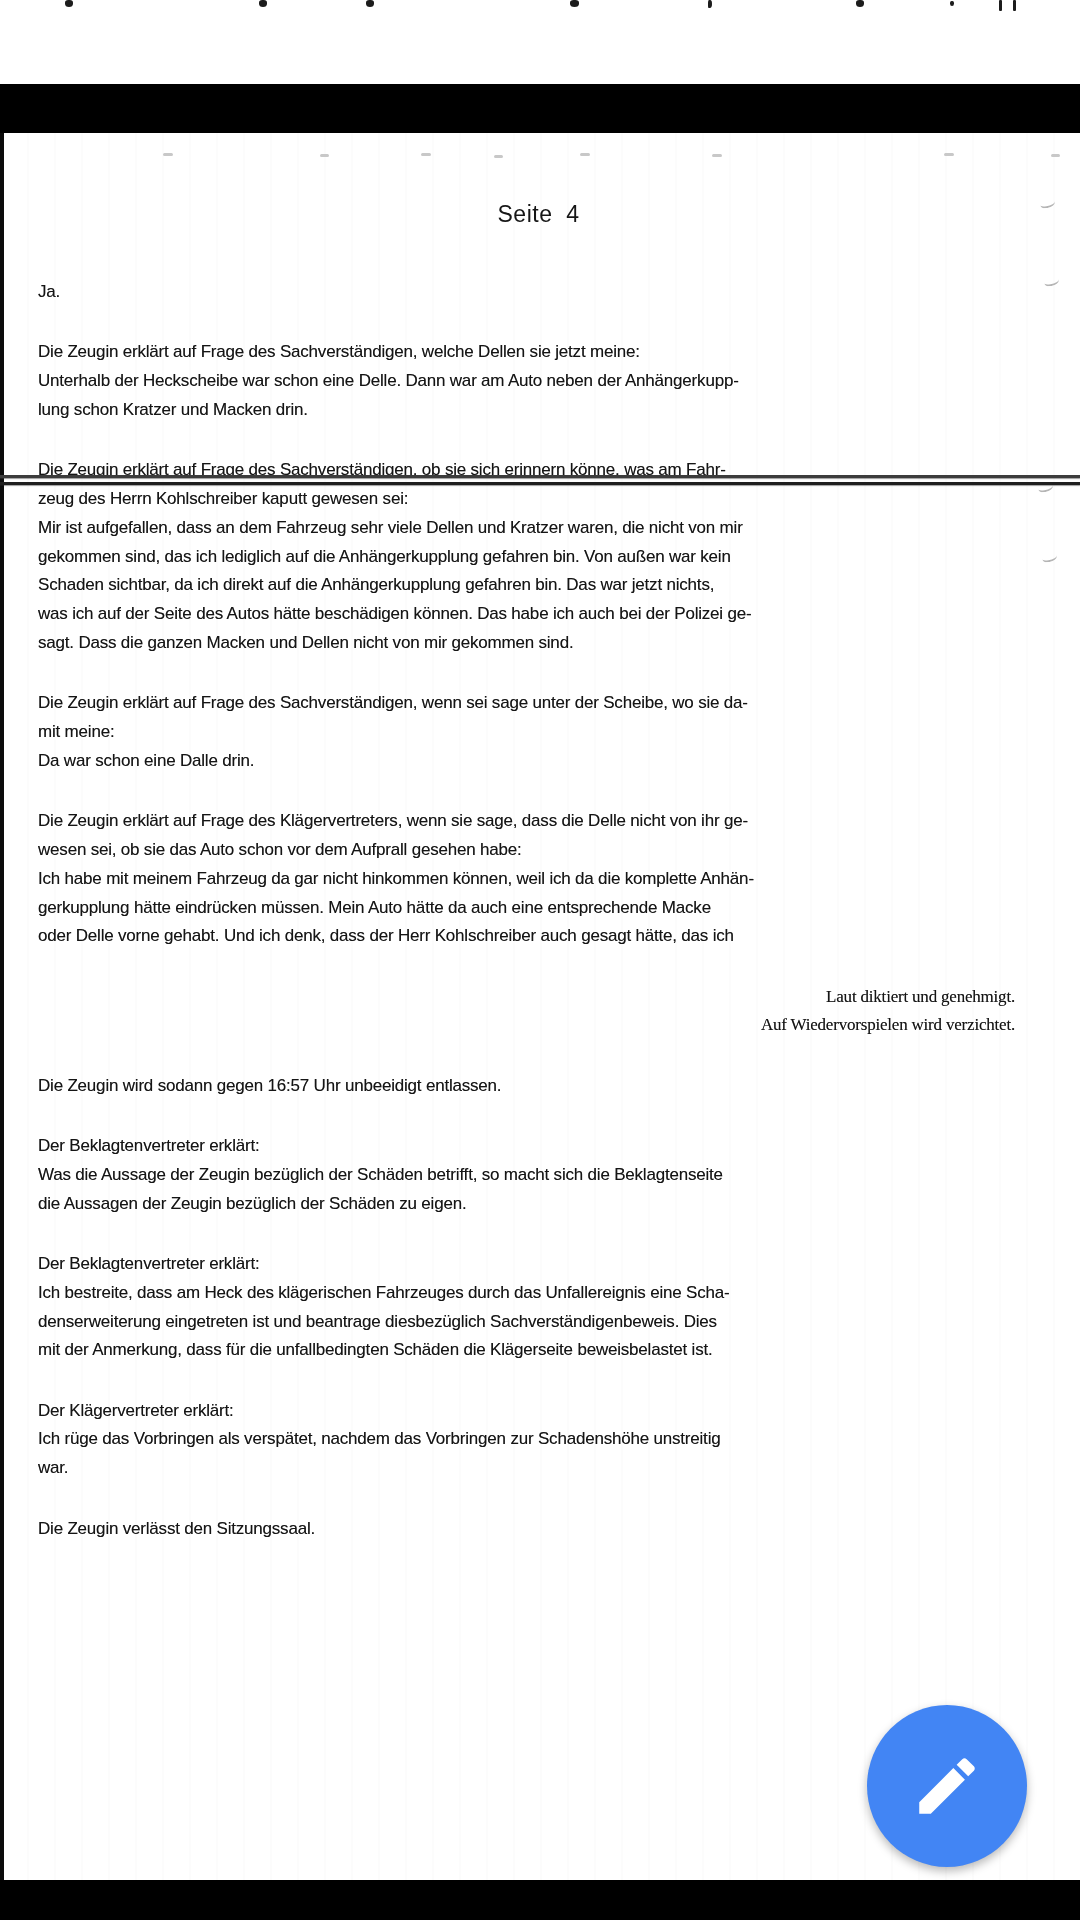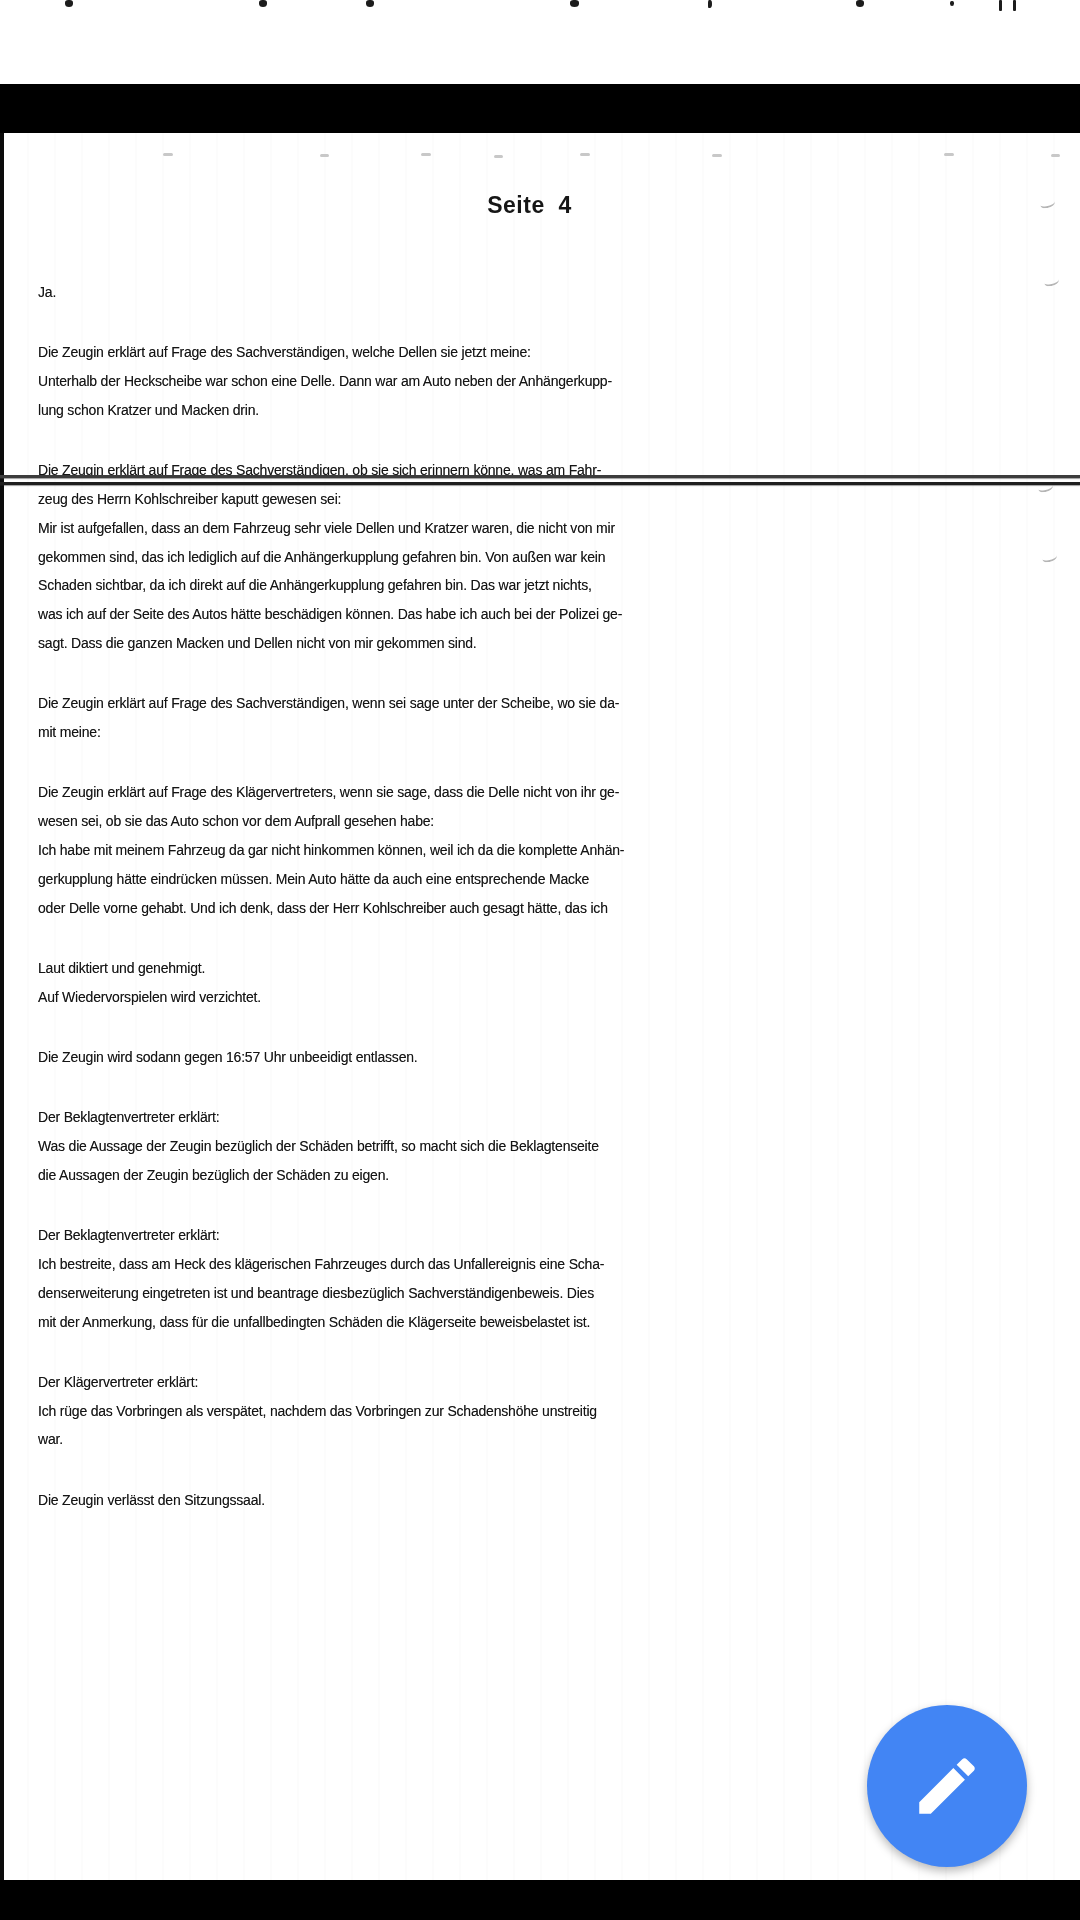--- a/index.html
+++ b/index.html
@@ -17,31 +17,31 @@
   
   .doc-page{
     position:absolute;top:133px;left:0;width:1080px;height:1747px;background:#fff;
     background-image:repeating-linear-gradient(90deg,rgba(0,0,0,0.012) 0 2px,rgba(0,0,0,0) 2px 27px);
   }
   .edge-line{position:absolute;left:0;top:0;bottom:0;width:4px;background:#0b0b0b;}
   .tick{position:absolute;height:3px;background:#c8c8c8;border-radius:2px;}
   .margin-mark{position:absolute;width:15px;height:7px;border-bottom:2px solid #b5b5b5;
     border-radius:0 0 60% 40%;transform:rotate(-8deg);}
   .page-number{
-    position:absolute;top:56px;left:38px;width:977px;margin:3px;
-    text-align:center;font-size:23px;font-weight:bold;color:#161616;
+    position:absolute;top:56px;left:38px;width:977px;margin:12px;
+    text-align:center;font-size:23px;font-weight:normal;color:#161616;
     white-space:pre;letter-spacing:0.5px;
   }
   .doc-body{
     position:absolute;top:145px;left:38px;width:977px;
-    font-size:14px;line-height:28.8px;letter-spacing:-0.2px;color:#151515;
+    font-size:17px;line-height:28.8px;letter-spacing:-0.2px;color:#151515;
     text-shadow:0 0 0.4px rgba(0,0,0,0.45);
   }
   .para{margin:0 0 31.5px 0;}
-  .para.center{text-align:left;}
+  .para.center{text-align:right;font-family:Liberation Serif, serif;}
   .line{white-space:pre;height:28.8px;}
   
   .strike{position:absolute;left:0;top:342px;width:1080px;height:12px;}
   .strike .l1{position:absolute;top:0;left:0;right:0;height:3px;background:#3c3c3c;box-shadow:0 1px 1px rgba(60,60,60,0.5);}
   .strike .l2{position:absolute;top:7px;left:0;right:0;height:3px;background:#1f1f1f;box-shadow:0 1px 1px rgba(40,40,40,0.45);}
   
   .fab{
     position:absolute;left:867px;top:1705px;width:160px;height:162px;
     border:none;border-radius:50%;background:#4285F4;cursor:pointer;padding:0;
     box-shadow:0 4px 10px rgba(0,0,0,0.28);
@@ -101,20 +101,21 @@
           <div class="line">zeug des Herrn Kohlschreiber kaputt gewesen sei:</div>
           <div class="line">Mir ist aufgefallen, dass an dem Fahrzeug sehr viele Dellen und Kratzer waren, die nicht von mir</div>
           <div class="line">gekommen sind, das ich lediglich auf die Anhängerkupplung gefahren bin. Von außen war kein</div>
           <div class="line">Schaden sichtbar, da ich direkt auf die Anhängerkupplung gefahren bin. Das war jetzt nichts,</div>
           <div class="line">was ich auf der Seite des Autos hätte beschädigen können. Das habe ich auch bei der Polizei ge-</div>
           <div class="line">sagt. Dass die ganzen Macken und Dellen nicht von mir gekommen sind.</div>
         </div>
         <div class="para">
           <div class="line">Die Zeugin erklärt auf Frage des Sachverständigen, wenn sei sage unter der Scheibe, wo sie da-</div>
           <div class="line">mit meine:</div>
+          <div class="line">Da war schon eine Dalle drin.</div>
         </div>
         <div class="para">
           <div class="line">Die Zeugin erklärt auf Frage des Klägervertreters, wenn sie sage, dass die Delle nicht von ihr ge-</div>
           <div class="line">wesen sei, ob sie das Auto schon vor dem Aufprall gesehen habe:</div>
           <div class="line">Ich habe mit meinem Fahrzeug da gar nicht hinkommen können, weil ich da die komplette Anhän-</div>
           <div class="line">gerkupplung hätte eindrücken müssen. Mein Auto hätte da auch eine entsprechende Macke</div>
           <div class="line">oder Delle vorne gehabt. Und ich denk, dass der Herr Kohlschreiber auch gesagt hätte, das ich</div>
         </div>
         <div class="para center">
           <div class="line">Laut diktiert und genehmigt.</div>

